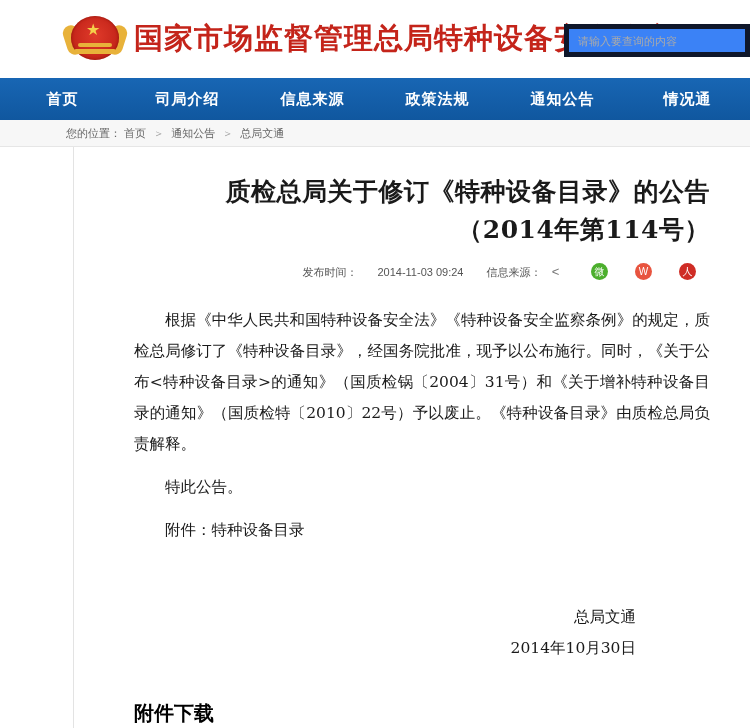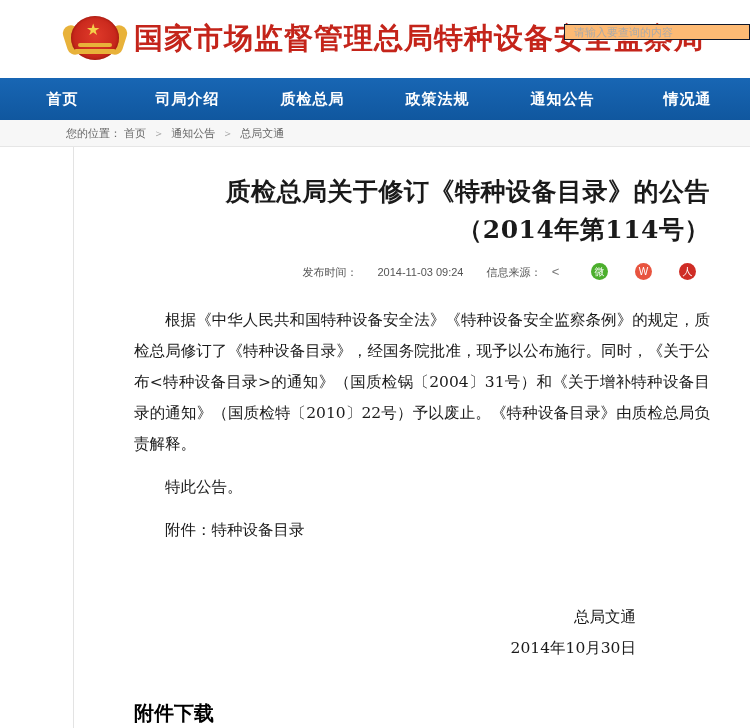--- a/index.html
+++ b/index.html
@@ -77,23 +77,23 @@
     letter-spacing: 1px;
     color: #c4241a;
     white-space: nowrap;
   }
 
   .search-box {
     position: absolute;
     right: 0;
     top: 24px;
     width: 186px;
-    height: 16px;
-    border: 1px solid #0f172a;
-    background: #fdba74;
+    height: 33px;
+    border: 5px solid #0f172a;
+    background: #3b82f6;
     box-sizing: border-box;
     display: flex;
     align-items: center;
   }
   .search-box input {
     border: 0;
     outline: none;
     width: 100%;
     height: 100%;
     padding-left: 9px;
@@ -250,21 +250,21 @@
   </div>
   <div class="site-title">国家市场监督管理总局特种设备安全监察局</div>
   <div class="search-box">
     <input type="text" placeholder="请输入要查询的内容" style="">
   </div>
 </div>
 
 <div class="nav">
   <div class="nav-item">首页</div>
   <div class="nav-item">司局介绍</div>
-  <div class="nav-item">质检总局</div>
+  <div class="nav-item">信息来源</div>
   <div class="nav-item">政策法规</div>
   <div class="nav-item">通知公告</div>
   <div class="nav-item">情况通</div>
 </div>
 
 <div class="crumbbar">
   <div class="inner">
     <span>您的位置：</span>
     <a href="#">首页</a>
     <span class="sep">＞</span>

